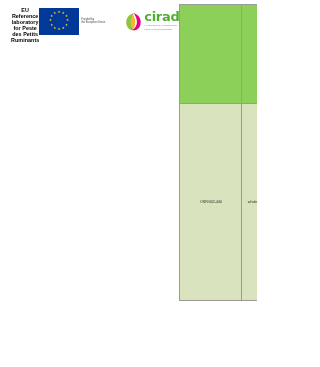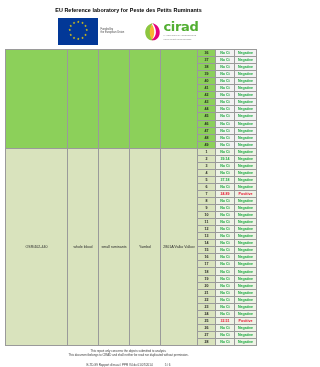--- a/index.html
+++ b/index.html
@@ -7,22 +7,22 @@
     width:257px;height:367px;
     background:#ffffff;
     font-family:"Liberation Sans",sans-serif;
     color:#1a1a1a;
     overflow:hidden;
     position:relative;
   }
   .page{
     width:257px;height:367px;
     box-sizing:border-box;
-    padding:4px 5px 0 5px;
-    display:flex;flex-direction:column;
+    padding:4px 5px 0 11px;
+    display:flex;flex-direction:row;
     position:relative;
   }
 
   
   .doc-title{
     text-align:center;
     font-size:5.4px;
     font-weight:bold;
     letter-spacing:.05px;
     margin:3px 0 4px 0;

